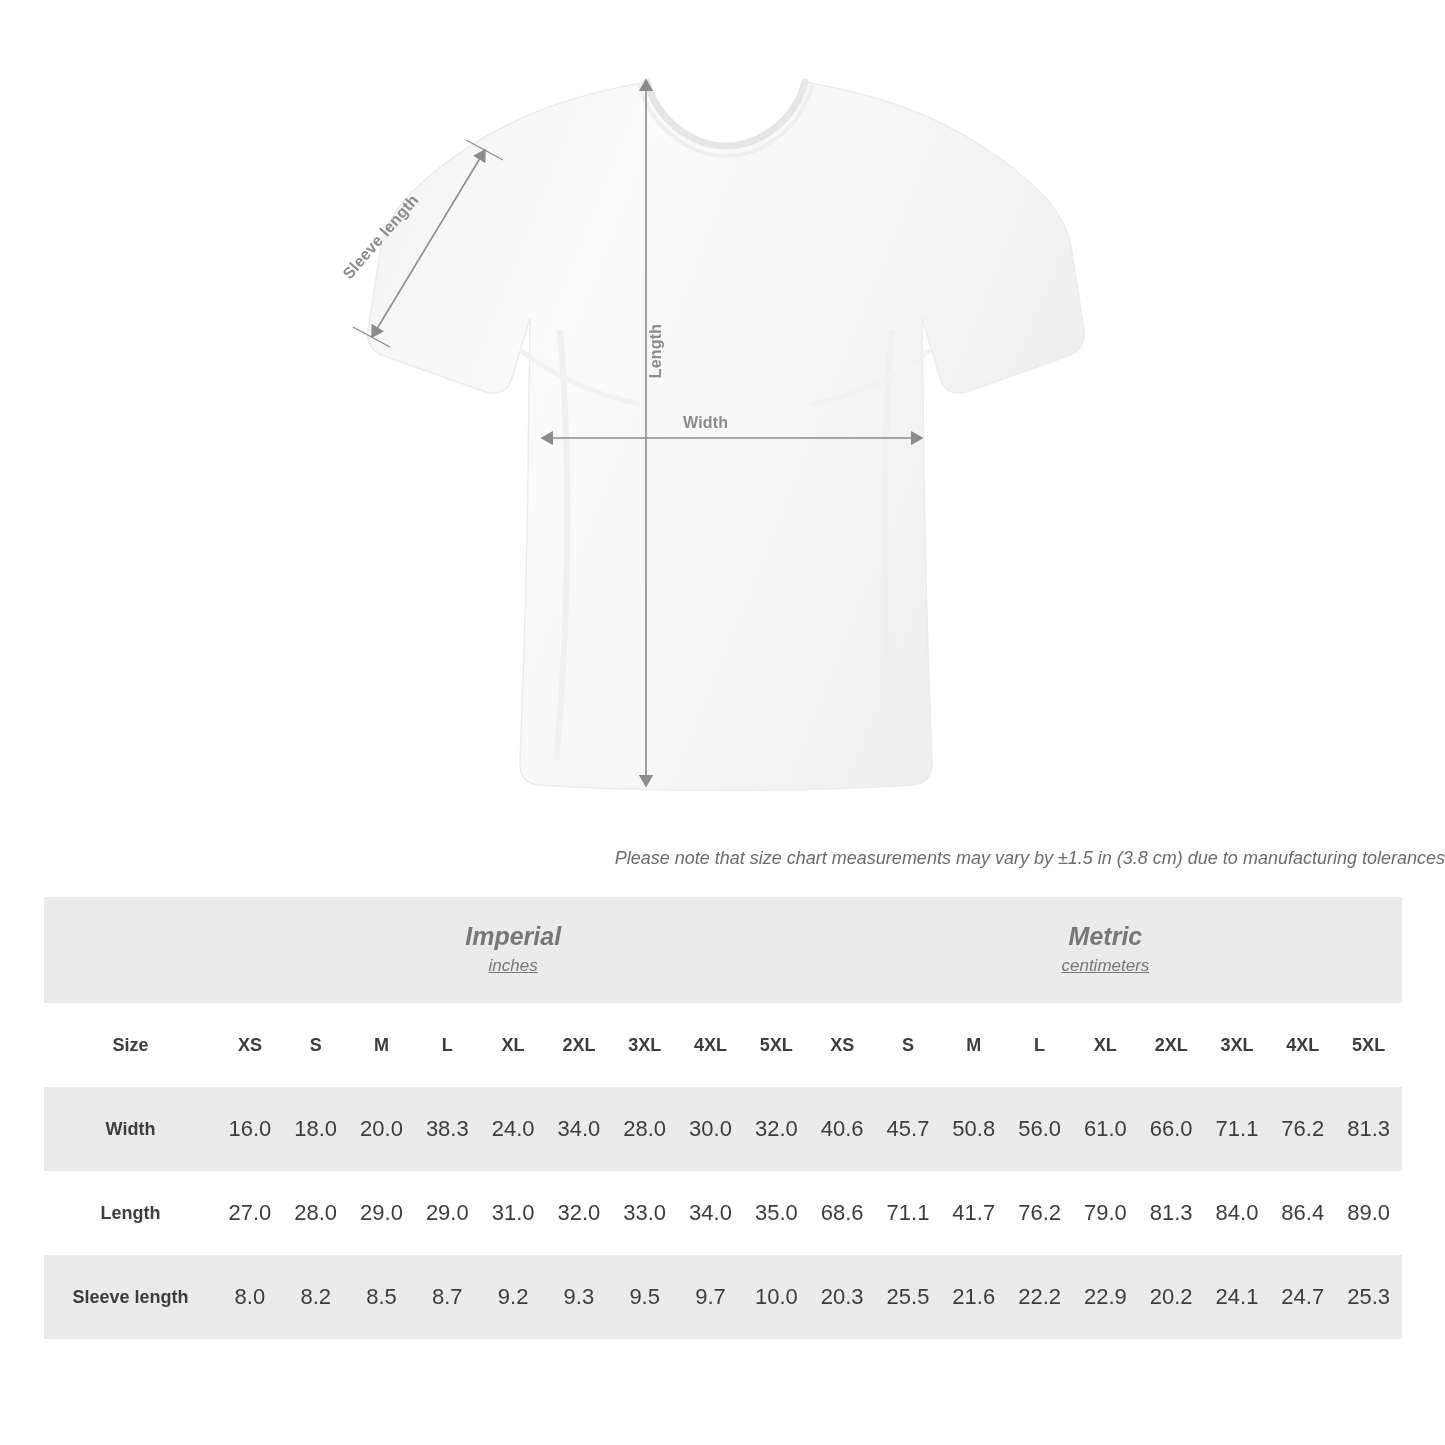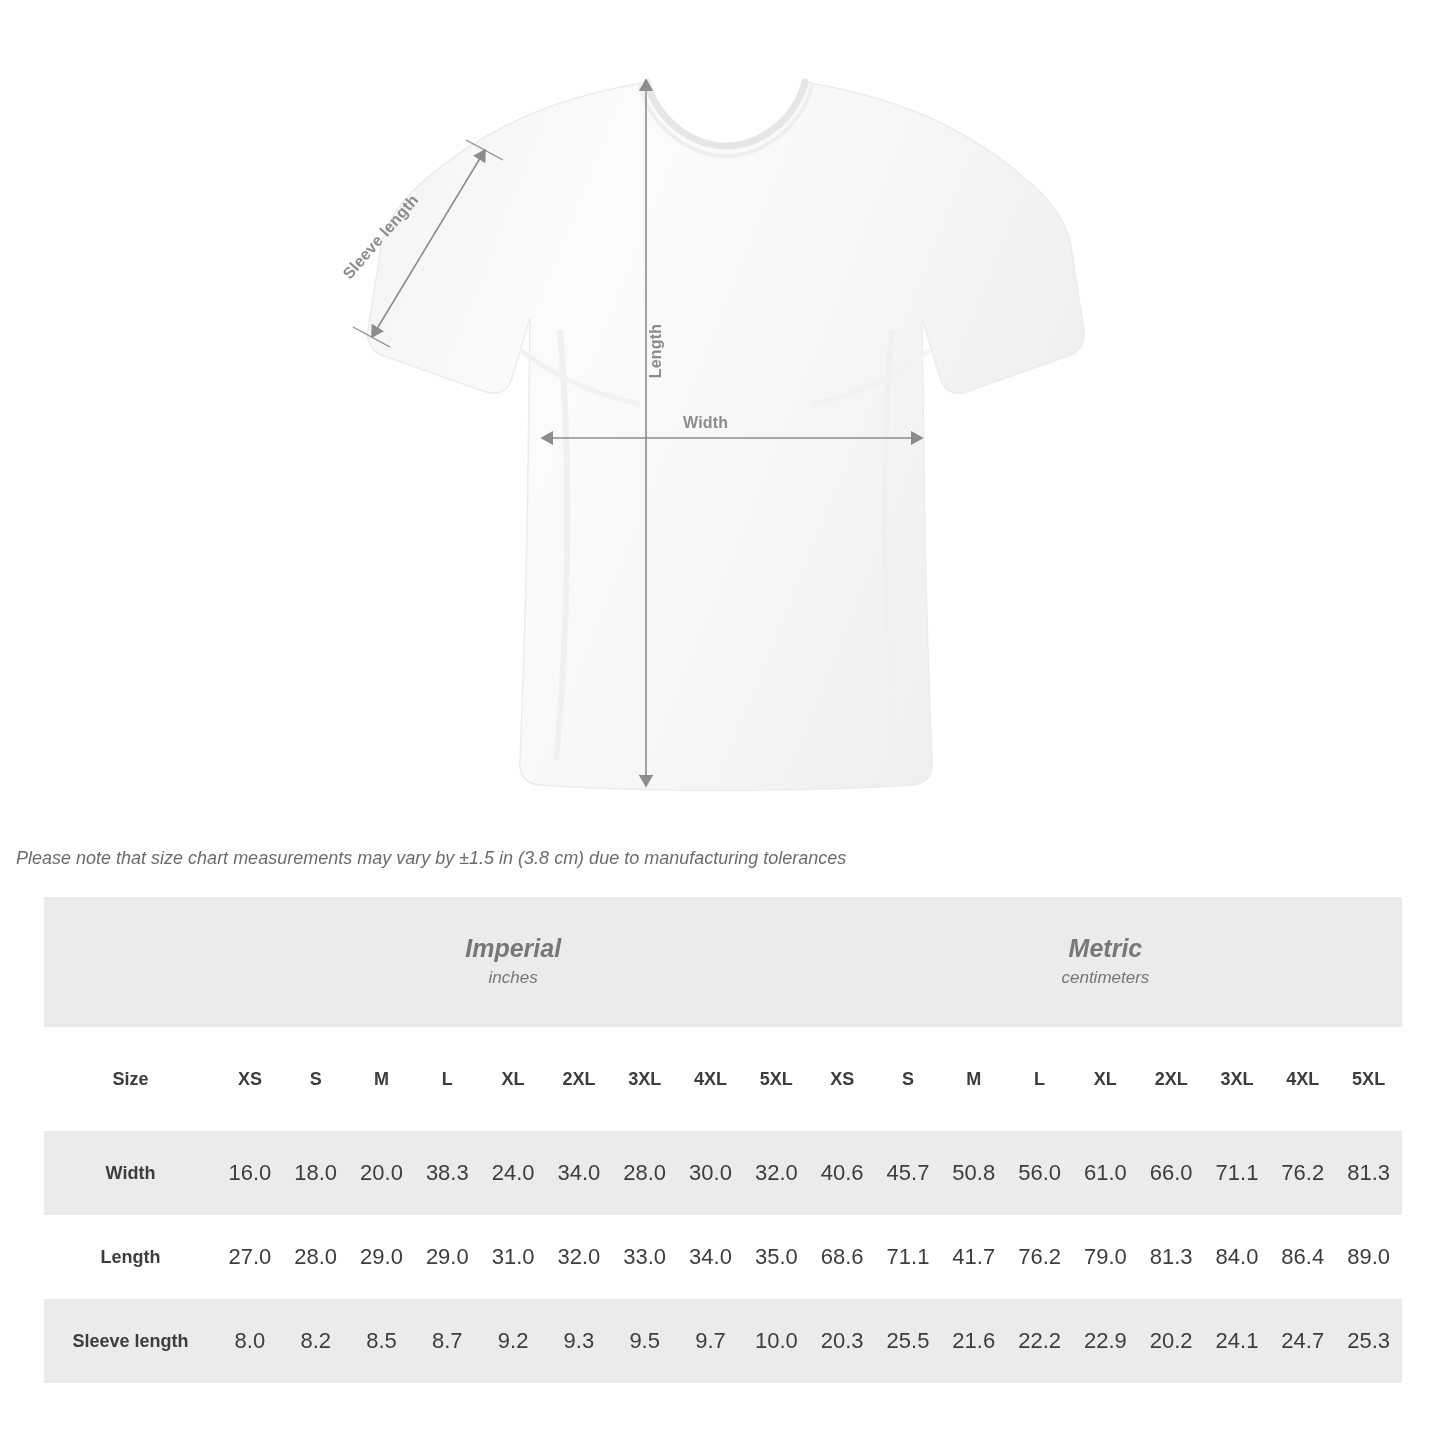--- a/index.html
+++ b/index.html
@@ -60,21 +60,21 @@
   
   .title {
     text-align: center;
     font-size: 31px;
     font-weight: bold;
     color: #2f2f2f;
     margin: 10px 0 0 0;
     letter-spacing: 0.2px;
   }
   .subtitle {
-    text-align: left;
+    text-align: right;
     font-size: 18px;
     font-style: italic;
     color: #6b6b6b;
     margin: 18px 0 0 16px;
   }
 
   
   .table-wrap {
     margin-top: 28px;
     padding: 0 44px;
@@ -88,38 +88,39 @@
   }
   table.size-table td,
   table.size-table th {
     text-align: center;
     vertical-align: middle;
     border: none;
     padding: 0;
   }
   .unit-header td {
     background: #ebebeb;
-    height: 130px;
+    height: 106px;
   }
   .unit-title {
     font-size: 25px;
     font-weight: bold;
     font-style: italic;
     color: #777777;
     line-height: 1.25;
   }
   .unit-sub {
     font-size: 17px;
     font-style: italic;
     color: #777777;
     line-height: 1.6;
+    text-decoration: underline;
   }
   .row-sizes td {
     background: #ffffff;
-    height: 104px;
+    height: 84px;
     font-weight: bold;
     font-size: 18px;
     color: #3d3d3d;
   }
   .row-band td {
     background: #ebebeb;
     height: 84px;
     color: #3d3d3d;
   }
   .row-white td {

